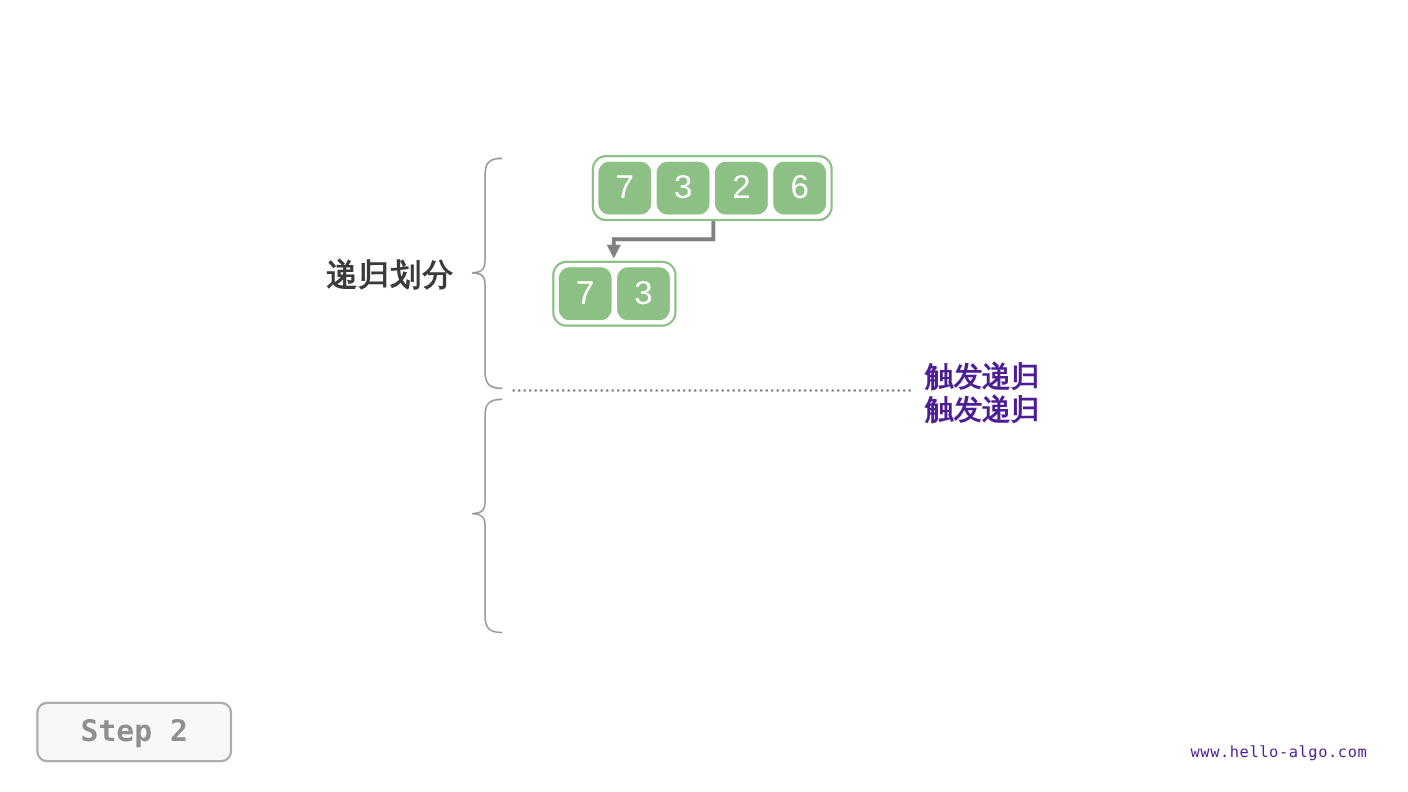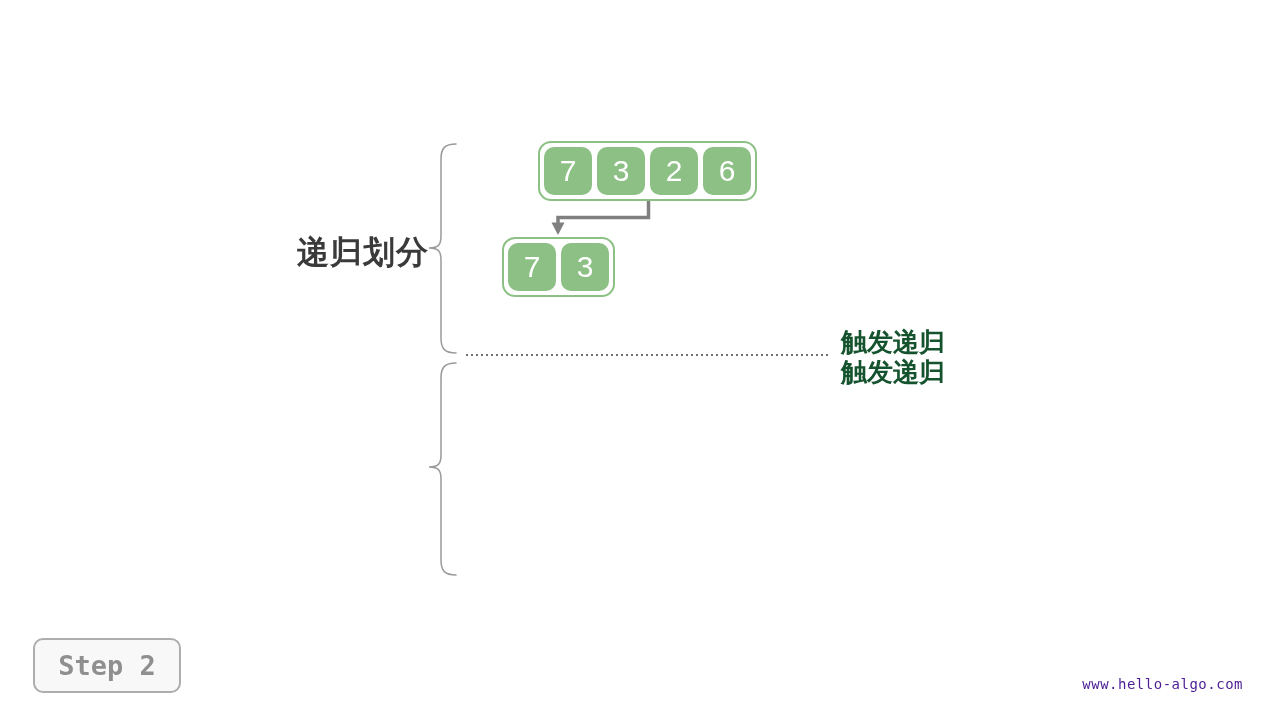--- a/index.html
+++ b/index.html
@@ -38,41 +38,41 @@
     font-size: 30px;
     font-weight: 500;
     display: flex;
     align-items: center;
     justify-content: center;
   }
   .zh-label {
     position: absolute;
     font-weight: 700;
     color: #3a3a3a;
-    font-size: 32px;
+    font-size: 28px;
     letter-spacing: 1px;
     white-space: nowrap;
   }
   .label-divide { left: 297px; top: 231px; }
   .label-merge  { left: 297px; top: 450px; }
   .label-base {
     position: absolute;
     left: 841px; top: 327px;
     font-weight: 700;
-    color: #14532d;
+    color: #4c1d95;
     font-size: 26px;
     line-height: 30px;
     text-align: center;
     white-space: nowrap;
   }
   .label-base span { display: block; }
   .step-badge {
     position: absolute;
     left: 33px; top: 638px;
-    width: 148px; height: 55px;
+    width: 178px; height: 55px;
     box-sizing: border-box;
     background: #f8f8f8;
     border: 2px solid #adadad;
     border-radius: 10px;
     display: flex;
     align-items: center;
     justify-content: center;
     font-family: "DejaVu Sans Mono", monospace;
     font-weight: 700;
     font-size: 27px;

